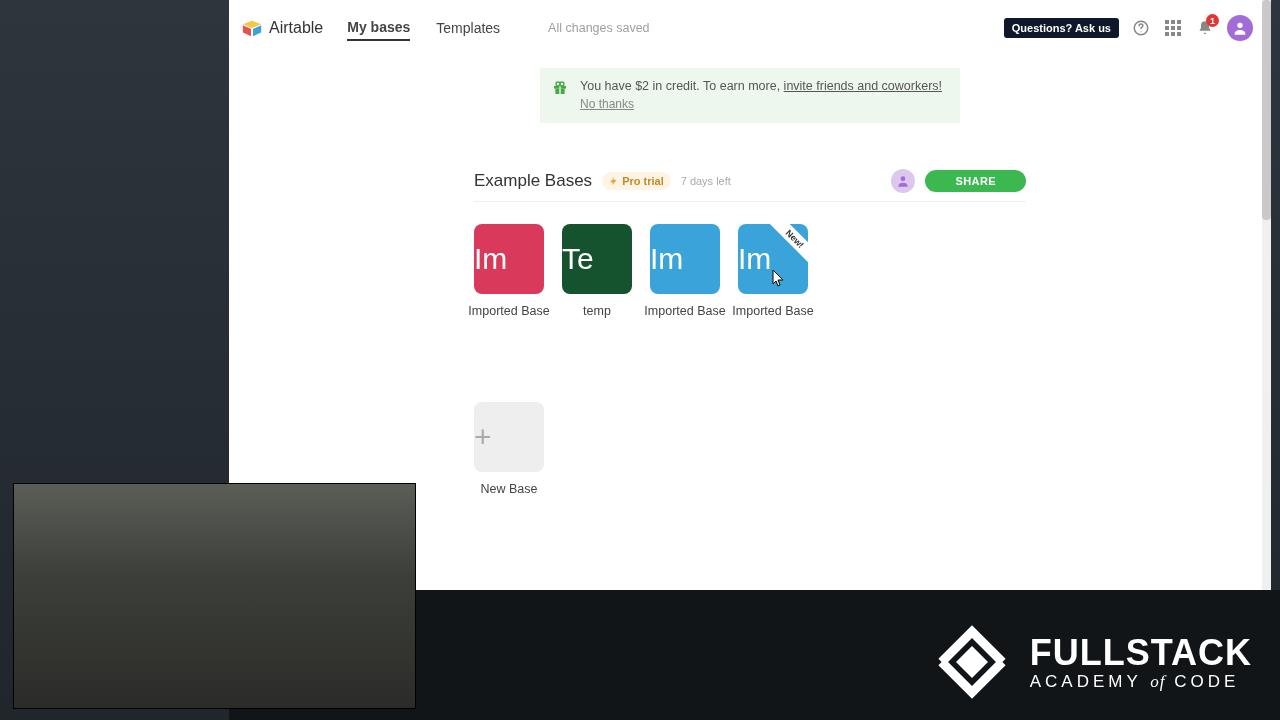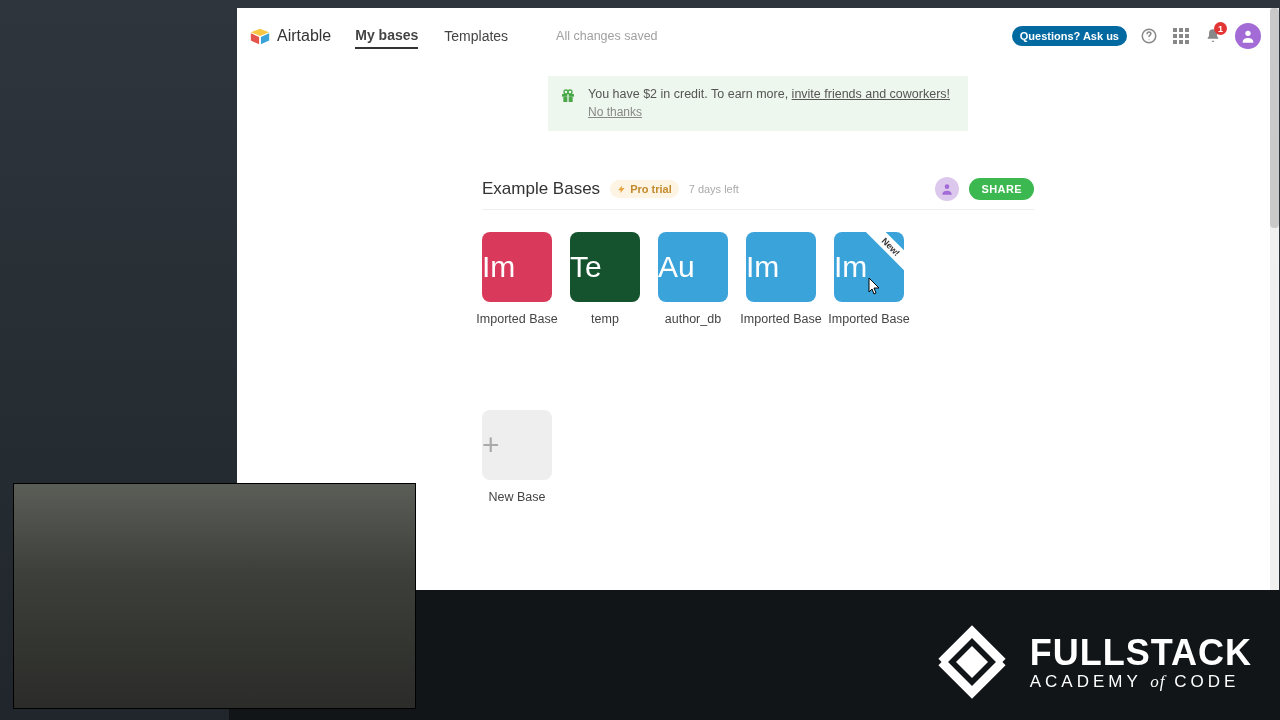--- a/index.html
+++ b/index.html
@@ -12,26 +12,25 @@
     position: relative;
   }
   .backdrop {
     position: absolute;
     inset: 0;
     background: linear-gradient(180deg, #2e353c 0%, #20262c 100%);
   }
   .app-window {
     position: absolute;
     left: 229px;
-    top: 8px;
+    top: 0;
     width: 1042px;
     height: 590px;
     background: #fff;
     overflow: hidden;
-    margin-left: 8px;
   }
   .scrollbar-track {
     position: absolute;
     right: 0; top: 0;
     width: 9px; height: 100%;
     background: #f0f0f0;
   }
   .scrollbar-thumb {
     position: absolute;
     top: 0; left: 0;
@@ -70,23 +69,23 @@
     cursor: pointer;
   }
   .nav-item.active {
     font-weight: 600;
     border-bottom: 2px solid #333;
   }
   .save-status { font-size: 12.5px; color: #a0a0a0; margin-left: 22px; text-align: right; }
   .header-spacer { flex: 1; }
   .header-right { display: flex; align-items: center; gap: 12px; }
   .questions-btn {
-    background: #0369a1; color: #fff;
+    background: #0f172a; color: #fff;
     font-size: 11px; font-weight: 600;
-    padding: 4px 8px; border-radius: 10px;
+    padding: 4px 8px; border-radius: 3px;
     cursor: pointer;
   }
   .icon-btn {
     width: 20px; height: 20px;
     display: flex; align-items: center; justify-content: center;
     color: #888; cursor: pointer;
     position: relative;
   }
   .bell-badge {
     position: absolute;
@@ -155,21 +154,21 @@
     background: #dcc8ec;
     border-radius: 50%;
     display: flex; align-items: center; justify-content: center;
   }
   .ws-avatar svg { fill: #a36bd6; }
   .share-btn {
     background: #3bb850;
     color: #fff;
     font-size: 11px;
     font-weight: 700;
-    padding: 5px 12px;
+    padding: 5px 30px;
     border-radius: 12px;
     cursor: pointer;
     letter-spacing: 0.4px;
   }
   .bases-grid {
     display: flex;
     flex-wrap: wrap;
     gap: 20px 18px;
     margin-top: 22px;
   }
@@ -364,26 +363,20 @@
           <div class="base-label">Imported Base</div>
         </div>
         <div class="base-item">
           <div class="base-tile" style="background: #14532d;">
             <span>Te</span>
           </div>
           <div class="base-label">temp</div>
         </div>
         <div class="base-item">
           <div class="base-tile" style="background: rgb(58, 163, 217);">
-            <span>Au</span>
-          </div>
-          <div class="base-label">author_db</div>
-        </div>
-        <div class="base-item">
-          <div class="base-tile" style="background: rgb(58, 163, 217);">
             <span>Im</span>
           </div>
           <div class="base-label">Imported Base</div>
         </div>
         <div class="base-item">
           <div class="base-tile" style="background: rgb(58, 163, 217);">
             <span>Im</span>
             <div class="new-ribbon">New!</div>
             <div class="cursor-fake" style="left: 34px; top: 36px;"><svg width="14" height="18" viewBox="0 0 14 18">
                 <path d="M1 1l0 14 3-3 2 5 2-1-2-5 5 0z" fill="#fff" stroke="#000" stroke-width="1"></path>

